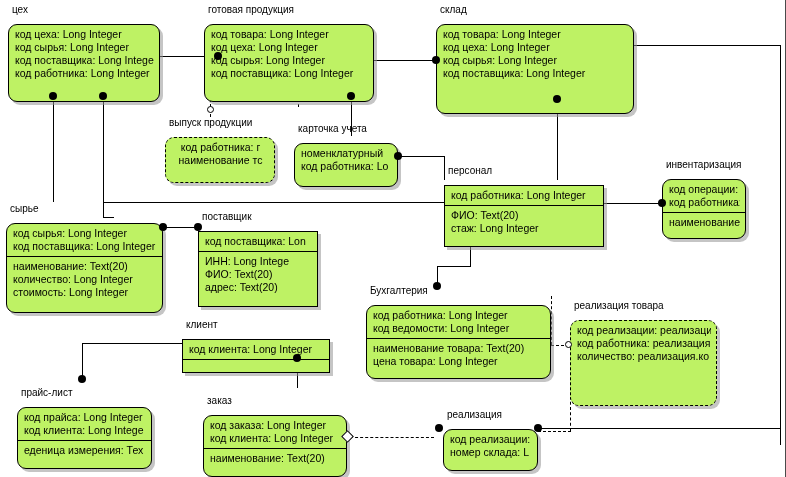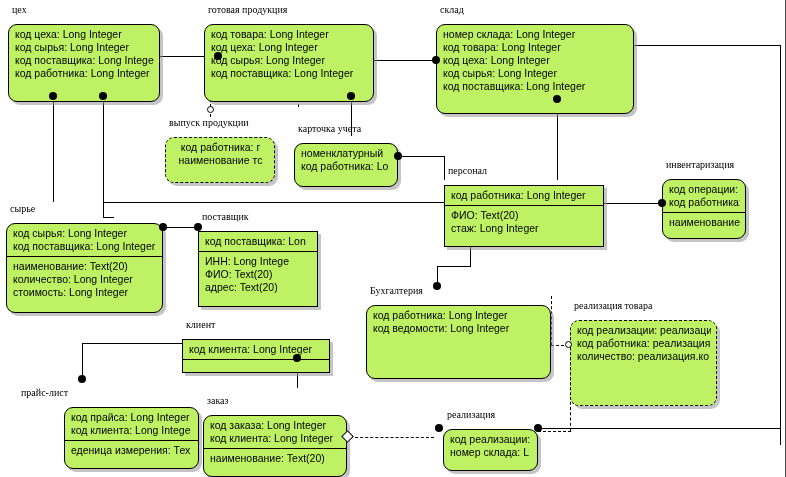--- a/index.html
+++ b/index.html
@@ -14,21 +14,20 @@
   }
   
   .ent{position:absolute;}
   .ent-title{
     position:absolute;
     left:4px;top:0;
     font-size:10px;
     color:#000;
     white-space:nowrap;
     line-height:11px;
-    font-family:Liberation Serif, serif;
   }
   .ent-body{
     position:absolute;
     left:0;top:20px;
     background:#bef264;
     border:1px solid #000;
     box-sizing:border-box;
     overflow:hidden;
     box-shadow:3px 3px 0 0 rgba(150,150,150,0.55);
   }
@@ -149,21 +148,20 @@
         <div class="attr">код сырья: Long Integer</div>
         <div class="attr">код поставщика: Long Integer</div>
       </div>
     </div>
   </div>
 
   <div class="ent rounded" style="left:436px;top:4px;width:198px;">
     <div class="ent-title">склад</div>
     <div class="ent-body" style="width:198px;height:90px;">
       <div class="sect">
-        <div class="attr">номер склада: Long Integer</div>
         <div class="attr">код товара: Long Integer</div>
         <div class="attr">код цеха: Long Integer</div>
         <div class="attr">код сырья: Long Integer</div>
         <div class="attr">код поставщика: Long Integer</div>
       </div>
     </div>
   </div>
 
   <div class="ent rounded dashed" style="left:165px;top:117px;width:110px;">
     <div class="ent-title">выпуск продукции</div>
@@ -240,20 +238,24 @@
     </div>
   </div>
 
   <div class="ent rounded" style="left:366px;top:285px;width:185px;">
     <div class="ent-title">Бухгалтерия</div>
     <div class="ent-body" style="width:185px;height:74px;">
       <div class="sect">
         <div class="attr">код работника: Long Integer</div>
         <div class="attr">код ведомости: Long Integer</div>
       </div>
+      <div class="sect">
+        <div class="attr">наименование товара: Text(20)</div>
+        <div class="attr">цена товара: Long Integer</div>
+      </div>
     </div>
   </div>
 
   <div class="ent rounded dashed" style="left:570px;top:300px;width:147px;">
     <div class="ent-title">реализация товара</div>
     <div class="ent-body" style="width:147px;height:86px;">
       <div class="sect">
         <div class="attr">код реализации: реализаци</div>
         <div class="attr">код работника: реализация</div>
         <div class="attr">количество: реализация.ко</div>
@@ -268,21 +270,21 @@
         <div class="attr">код клиента: Long Integer</div>
       </div>
       <div class="sect" style="padding:1px 5px;">
         <div class="attr"></div>
       </div>
     </div>
   </div>
 
   <div class="ent rounded" style="left:17px;top:387px;width:135px;">
     <div class="ent-title">прайс-лист</div>
-    <div class="ent-body" style="width:135px;height:62px;margin-left:47px;">
+    <div class="ent-body" style="width:135px;height:62px;">
       <div class="sect">
         <div class="attr">код прайса: Long Integer</div>
         <div class="attr">код клиента: Long Intege</div>
       </div>
       <div class="sect">
         <div class="attr">еденица измерения: Тех</div>
       </div>
     </div>
   </div>
 

